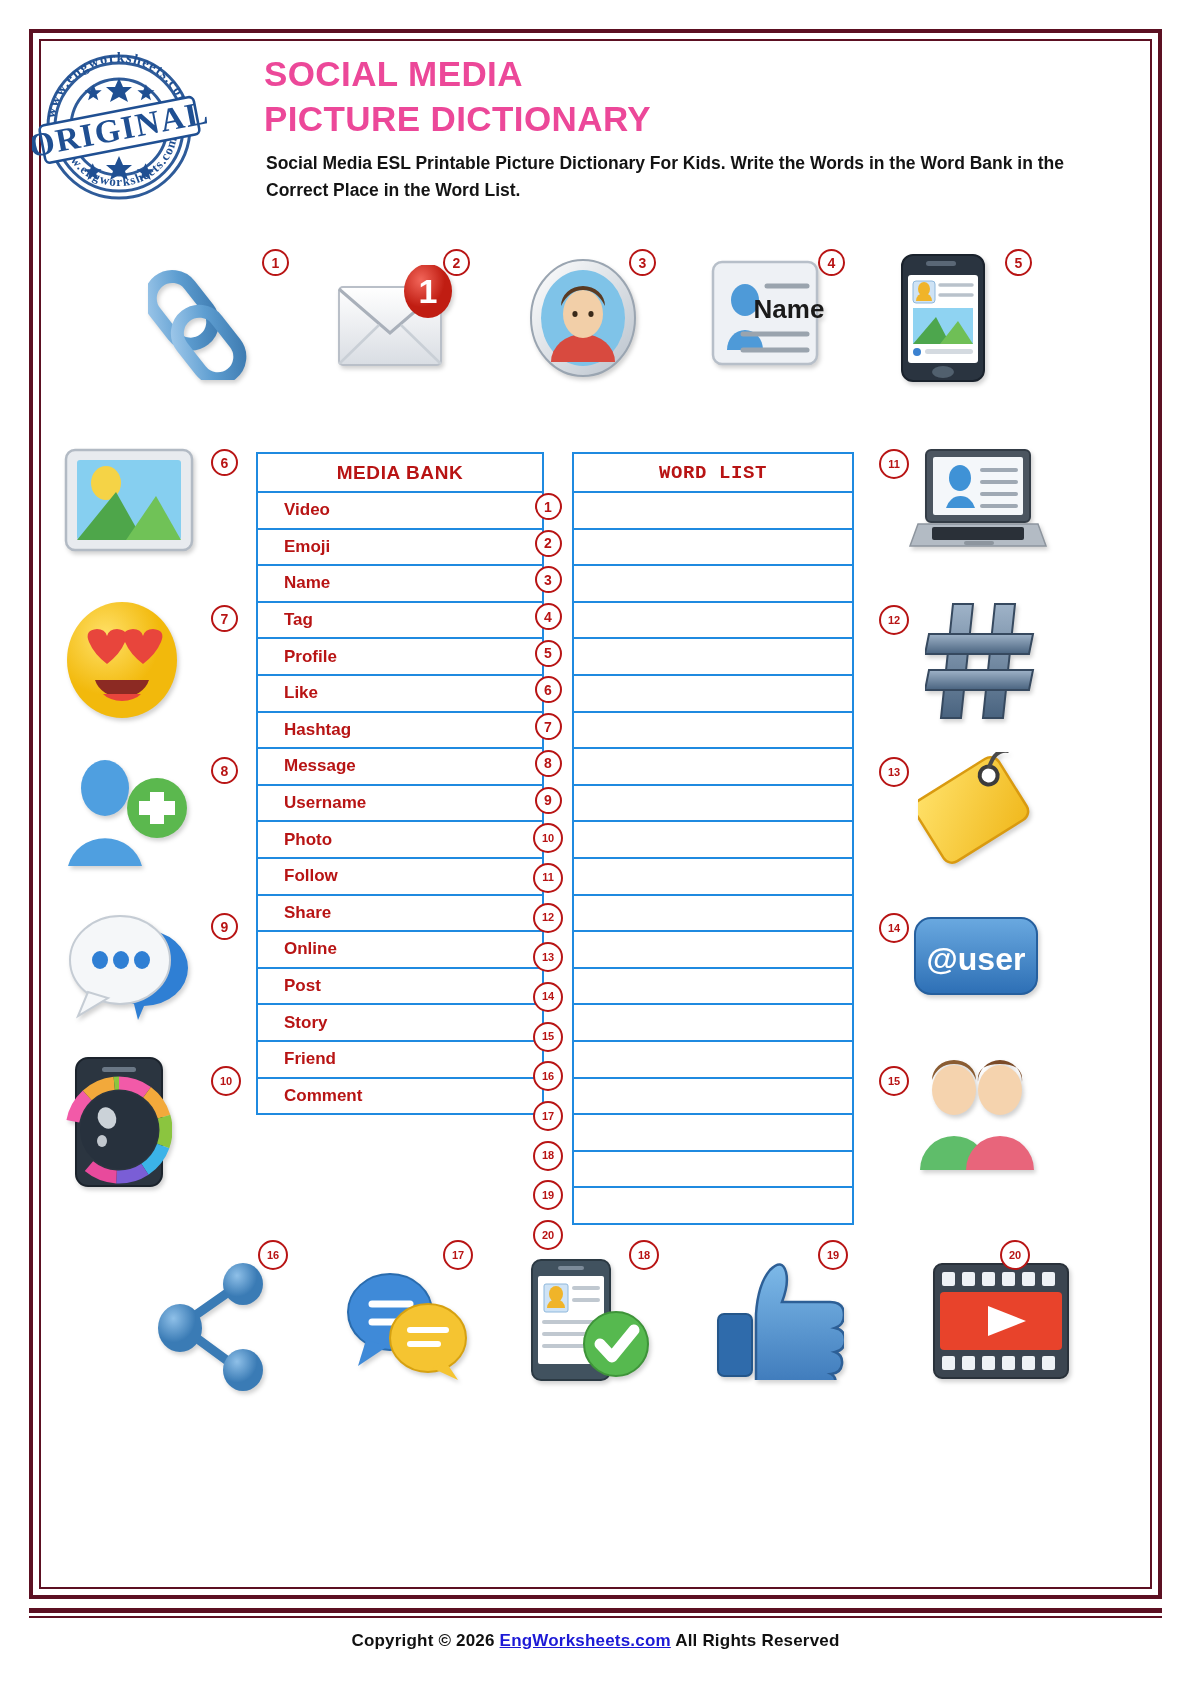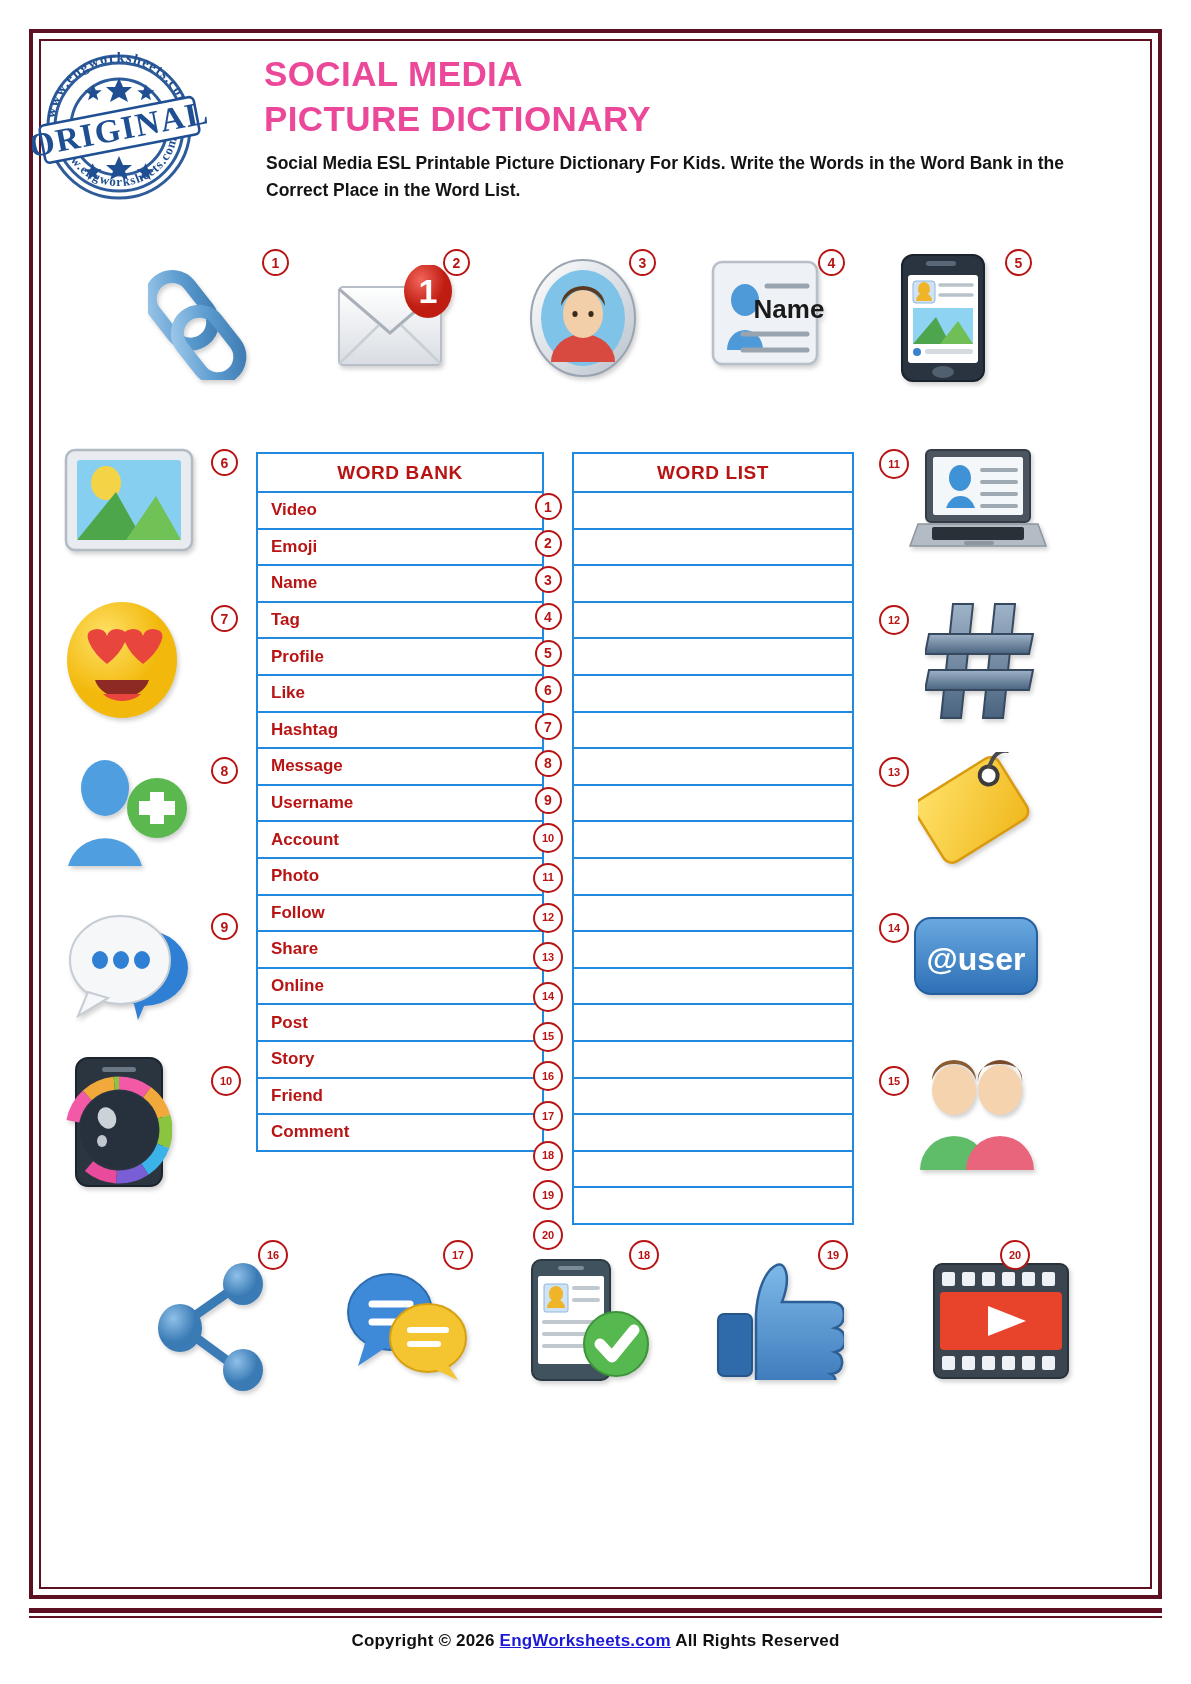--- a/index.html
+++ b/index.html
@@ -79,32 +79,32 @@
     border: 2.2px solid #b81414;
     color: #b81414; background: #fff;
     font-size: 14px; font-weight: bold;
     display: flex; align-items: center; justify-content: center;
     line-height: 1;
   }
   .num.wide { width: 30px; height: 30px; font-size: 11px; }
 
   
   .bank { position: absolute; left: 256px; top: 452px; width: 288px; }
-  .list { position: absolute; left: 572px; top: 452px; width: 282px; }
+  .list { position: absolute; left: 572px; top: 452px; width: 282px; font-family: Liberation Mono, monospace; }
   .tbl-head {
     height: 41px; border: 2.5px solid #1f8ae0;
     display: flex; align-items: center; justify-content: center;
     color: #b81414; font-weight: bold; font-size: 19px;
     letter-spacing: .6px;
   }
   .tbl-row {
     height: 36.6px;
     border: 2.5px solid #1f8ae0; border-top: none;
     display: flex; align-items: center;
-    padding-left: 13px;
+    padding-left: 26px;
     color: #b81414; font-weight: bold; font-size: 17px;
   }
   .tbl-row.empty { padding-left: 0; }
   .numcol {
     position: absolute; left: 531px; top: 493px;
     width: 34px;
   }
   .numcol .num {
     position: relative; margin: 0 auto 9.7px auto;
   }
@@ -479,32 +479,31 @@
               <rect x="110" y="94" width="13" height="14" rx="2"></rect>
             </g>
     <rect x="8" y="30" width="122" height="58" rx="4" fill="#e8432b"></rect>
     <path d="M56 44 L94 59 L56 74 Z" fill="#ffffff"></path>
           </svg></div>
       </div>
       <div class="num wide" style="left: 1000px; top: 1240px;">20</div>
     </div>
 
   <div class="bank">
-    <div class="tbl-head">WORD BANK</div>
+    <div class="tbl-head">MEDIA BANK</div>
     <div id="bank-rows">
         <div class="tbl-row">Video</div>
         <div class="tbl-row">Emoji</div>
         <div class="tbl-row">Name</div>
         <div class="tbl-row">Tag</div>
         <div class="tbl-row">Profile</div>
         <div class="tbl-row">Like</div>
         <div class="tbl-row">Hashtag</div>
         <div class="tbl-row">Message</div>
         <div class="tbl-row">Username</div>
-        <div class="tbl-row">Account</div>
         <div class="tbl-row">Photo</div>
         <div class="tbl-row">Follow</div>
         <div class="tbl-row">Share</div>
         <div class="tbl-row">Online</div>
         <div class="tbl-row">Post</div>
         <div class="tbl-row">Story</div>
         <div class="tbl-row">Friend</div>
         <div class="tbl-row">Comment</div>
       </div>
   </div>

